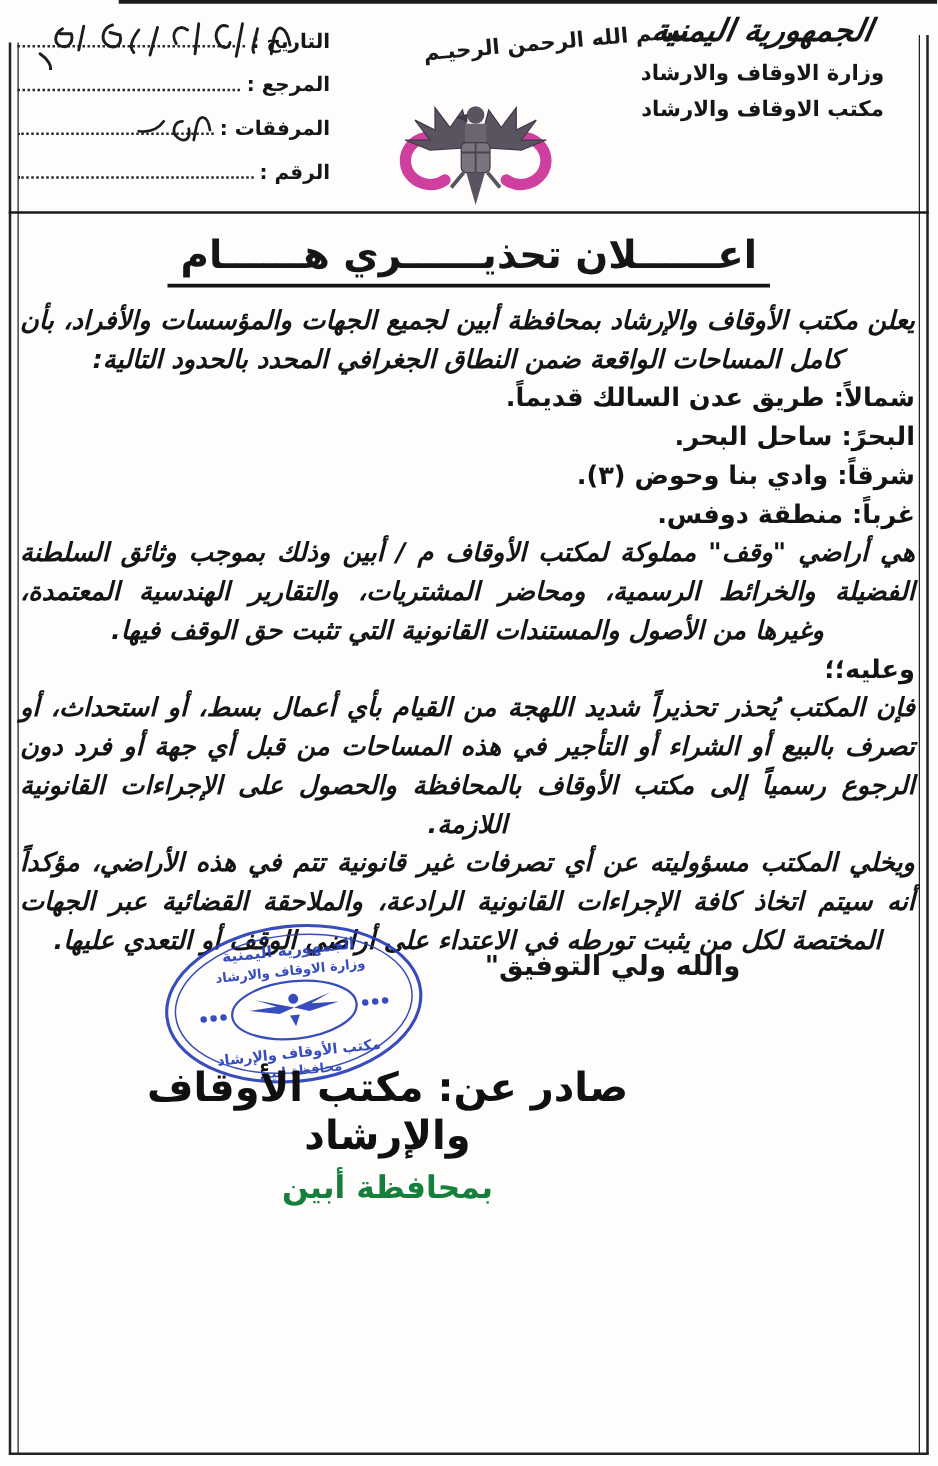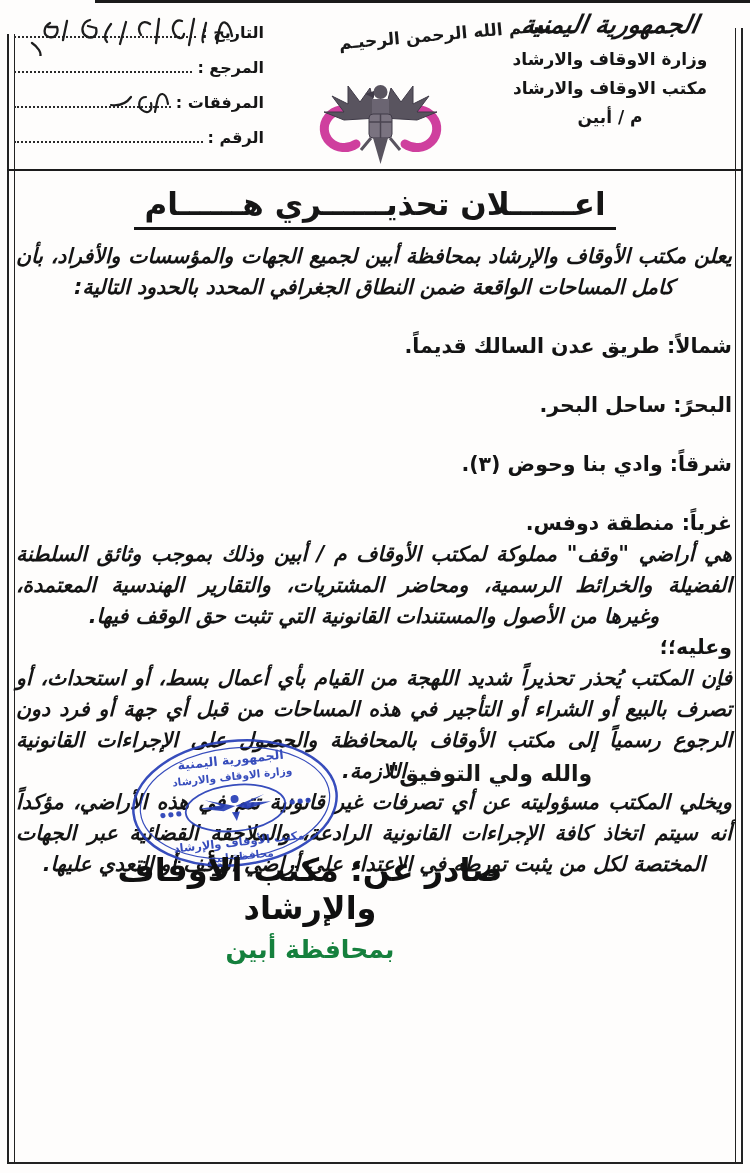--- a/index.html
+++ b/index.html
@@ -38,21 +38,21 @@
 
   
   .doc-title{position:absolute; top:186px; left:0; right:0; text-align:center;}
   .doc-title span{display:inline-block; font-size:31px; font-weight:900;
     padding:0 10px 5px; border-bottom:3.5px solid #141414;text-align:center;}
 
   
   .doc-body{position:absolute; top:241px; right:18px; left:16px; direction:rtl;
     font-size:20.5px; font-weight:700; line-height:31px; color:#141414;}
   .doc-body p{margin:0; text-align:justify; text-align-last:center;font-style:italic;}
-  .bound{text-align:right;margin-top:28px;}
+  .bound{text-align:right;}
   .therefore{text-align:right;margin-left:12px;}
 
   
   .closing{position:absolute; top:761px; left:335px; width:310px; text-align:center;
     font-size:22px; font-weight:800;}
   .stamp-wrap{position:absolute; left:126px; top:736px; width:218px; height:134px;
     transform:rotate(-6deg); opacity:.93;}
   .stamp-wrap text{font-family:"DejaVu Sans", sans-serif; font-weight:700;}
   .issued{position:absolute; top:851px; left:50px; width:520px; text-align:center; direction:rtl;}
   .issued-1{font-size:32px; font-weight:900; color:#101010;}
@@ -106,21 +106,20 @@
     <rect x="71" y="42" width="23" height="24" rx="4" fill="#7a7380" stroke="#3f3a47"></rect>
     <path d="M71 50 h23 M82.5 42 v24" stroke="#4a4450" stroke-width="1.5" fill="none"></path>
     <path d="M75 66 L90 66 L82.5 92 Z" fill="#59545f"></path>
     <path d="M73 66 l-10 12 m29 -12 l10 12" stroke="#59545f" stroke-width="3" fill="none"></path>
   </svg>
 
   <div class="hdr-right">
     <div class="country">الجمهورية اليمنية</div>
     <div class="h-line">وزارة الاوقاف والارشاد</div>
     <div class="h-line">مكتب الاوقاف والارشاد</div>
-    <div class="h-line">م / أبين</div>
   </div>
 
   <div class="doc-title">
     <span>اعــــــلان تحذيــــــري هــــــام</span>
   </div>
 
   <div class="doc-body">
     <p>يعلن مكتب الأوقاف والإرشاد بمحافظة أبين لجميع الجهات والمؤسسات والأفراد، بأن كامل المساحات الواقعة ضمن النطاق الجغرافي المحدد بالحدود التالية:</p>
     <div class="bound">شمالاً: طريق عدن السالك قديماً.</div>
     <div class="bound">البحرً: ساحل البحر.</div>

